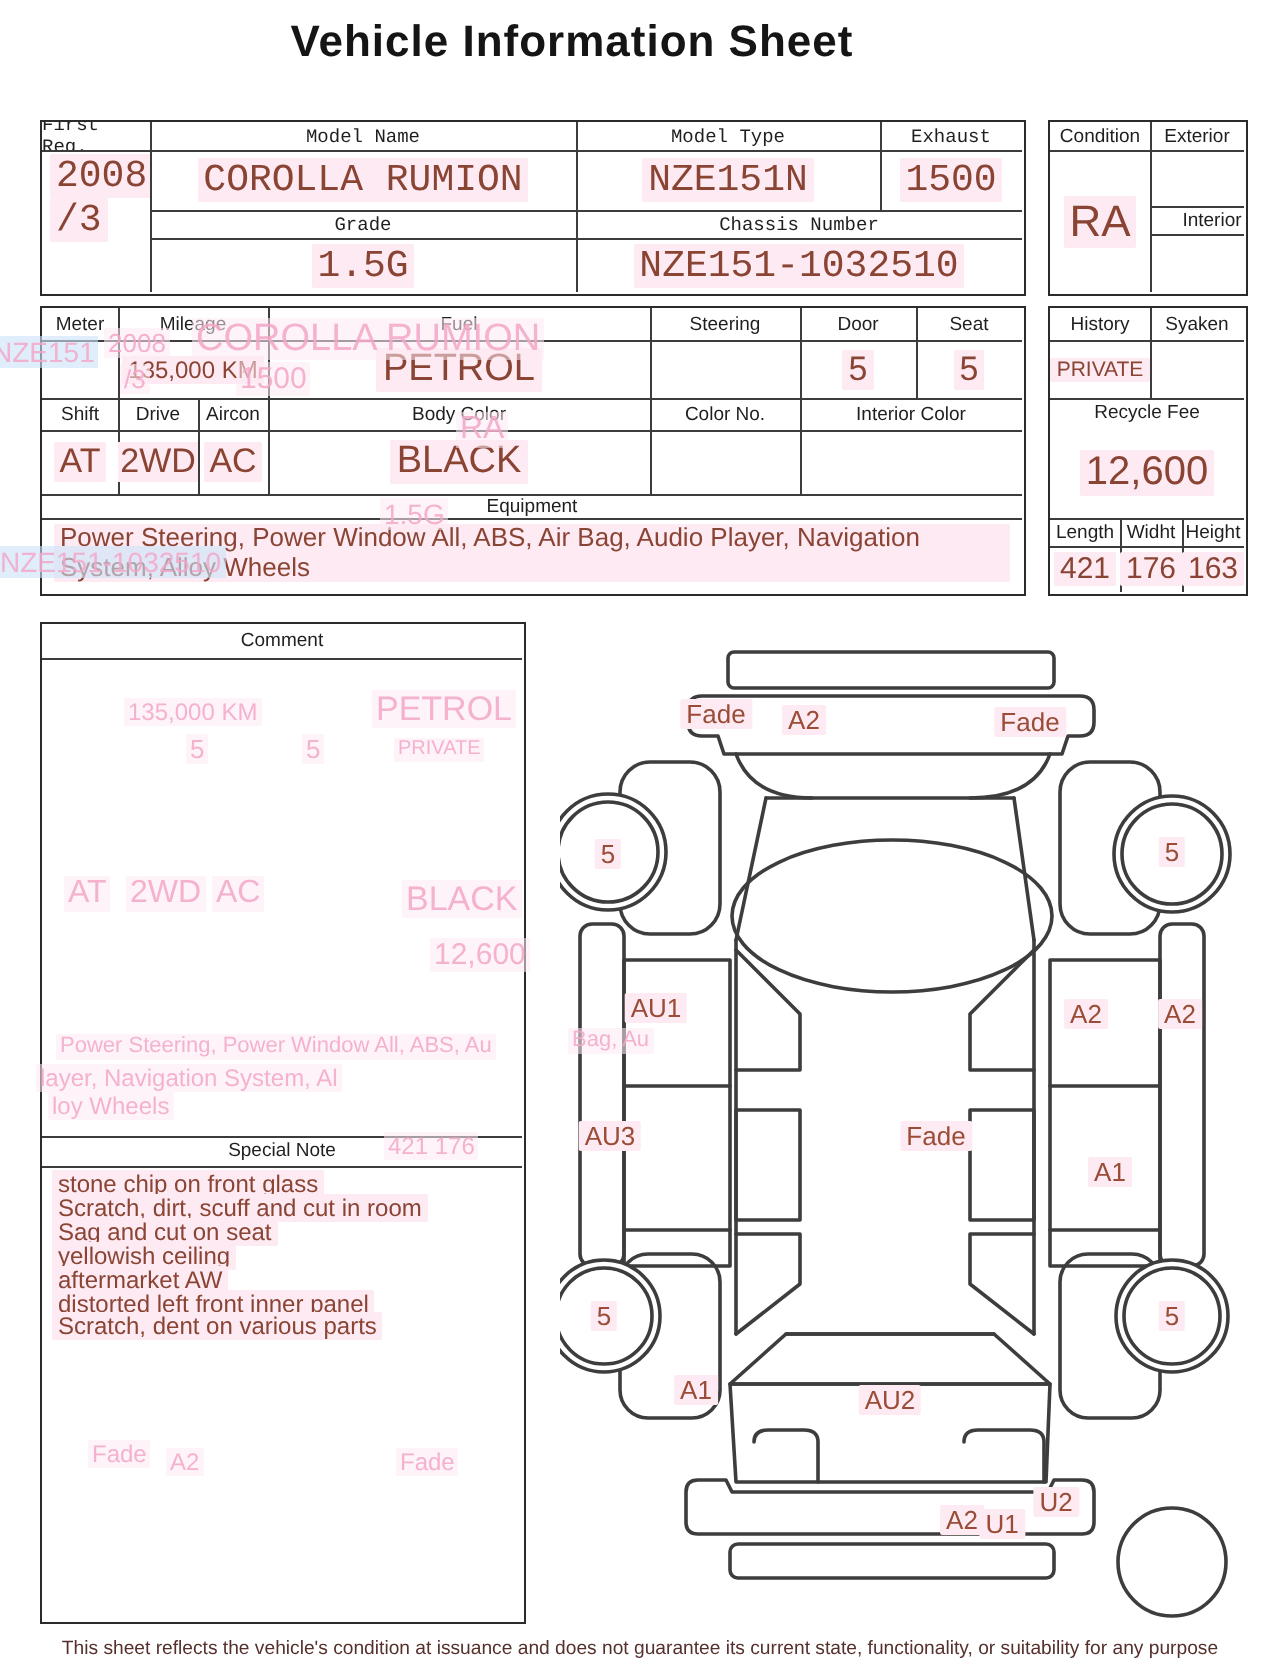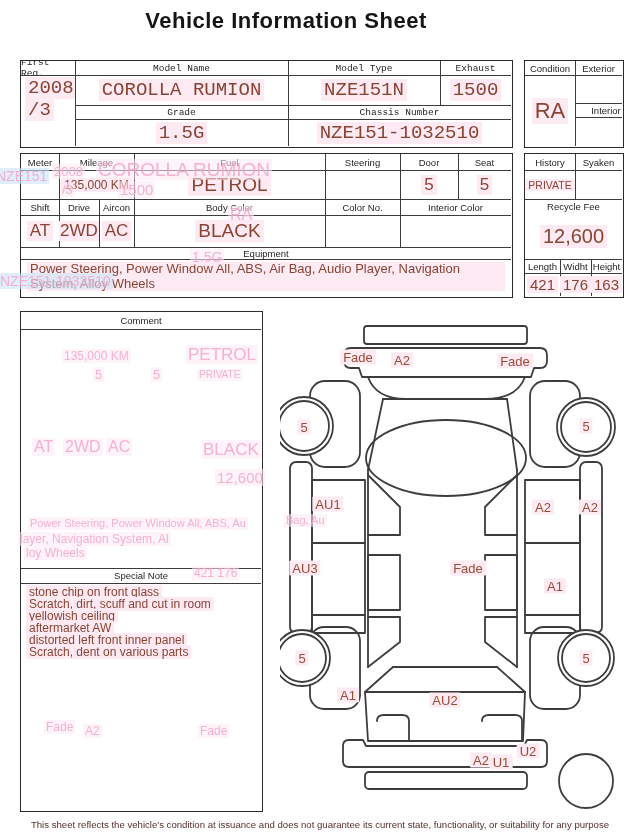--- a/index.html
+++ b/index.html
@@ -199,20 +199,21 @@
 
   <div class="box" style="left:20px;top:311px;width:243px;height:501px;">
     <div class="hline" style="left:0;top:17px;width:240px;"></div>
     <div class="hline" style="left:0;top:256px;width:240px;"></div>
     <div class="hline" style="left:0;top:271px;width:240px;"></div>
     <div class="cell hdr" style="left:0;top:0;width:240px;height:17px;">Comment</div>
     <div class="cell hdr" style="left:0;top:256px;width:240px;height:15px;">Special Note</div>
     <div class="note-body" id="note-body">
         <div class="note-line"><span>stone chip on front glass</span></div>
         <div class="note-line"><span>Scratch, dirt, scuff and cut in room</span></div>
+        <div class="note-line"><span>Sag and cut on seat</span></div>
         <div class="note-line"><span>yellowish ceiling</span></div>
         <div class="note-line"><span>aftermarket AW</span></div>
         <div class="note-line"><span>distorted left front inner panel</span></div>
         <div class="note-line"><span>Scratch, dent on various parts</span></div>
       </div>
   </div>
 
   <div class="diagram">
     <svg width="360" height="500" viewBox="0 0 360 500">
       <g fill="none" stroke="#3d3d3d" stroke-width="1.8" stroke-linejoin="round" stroke-linecap="round">

